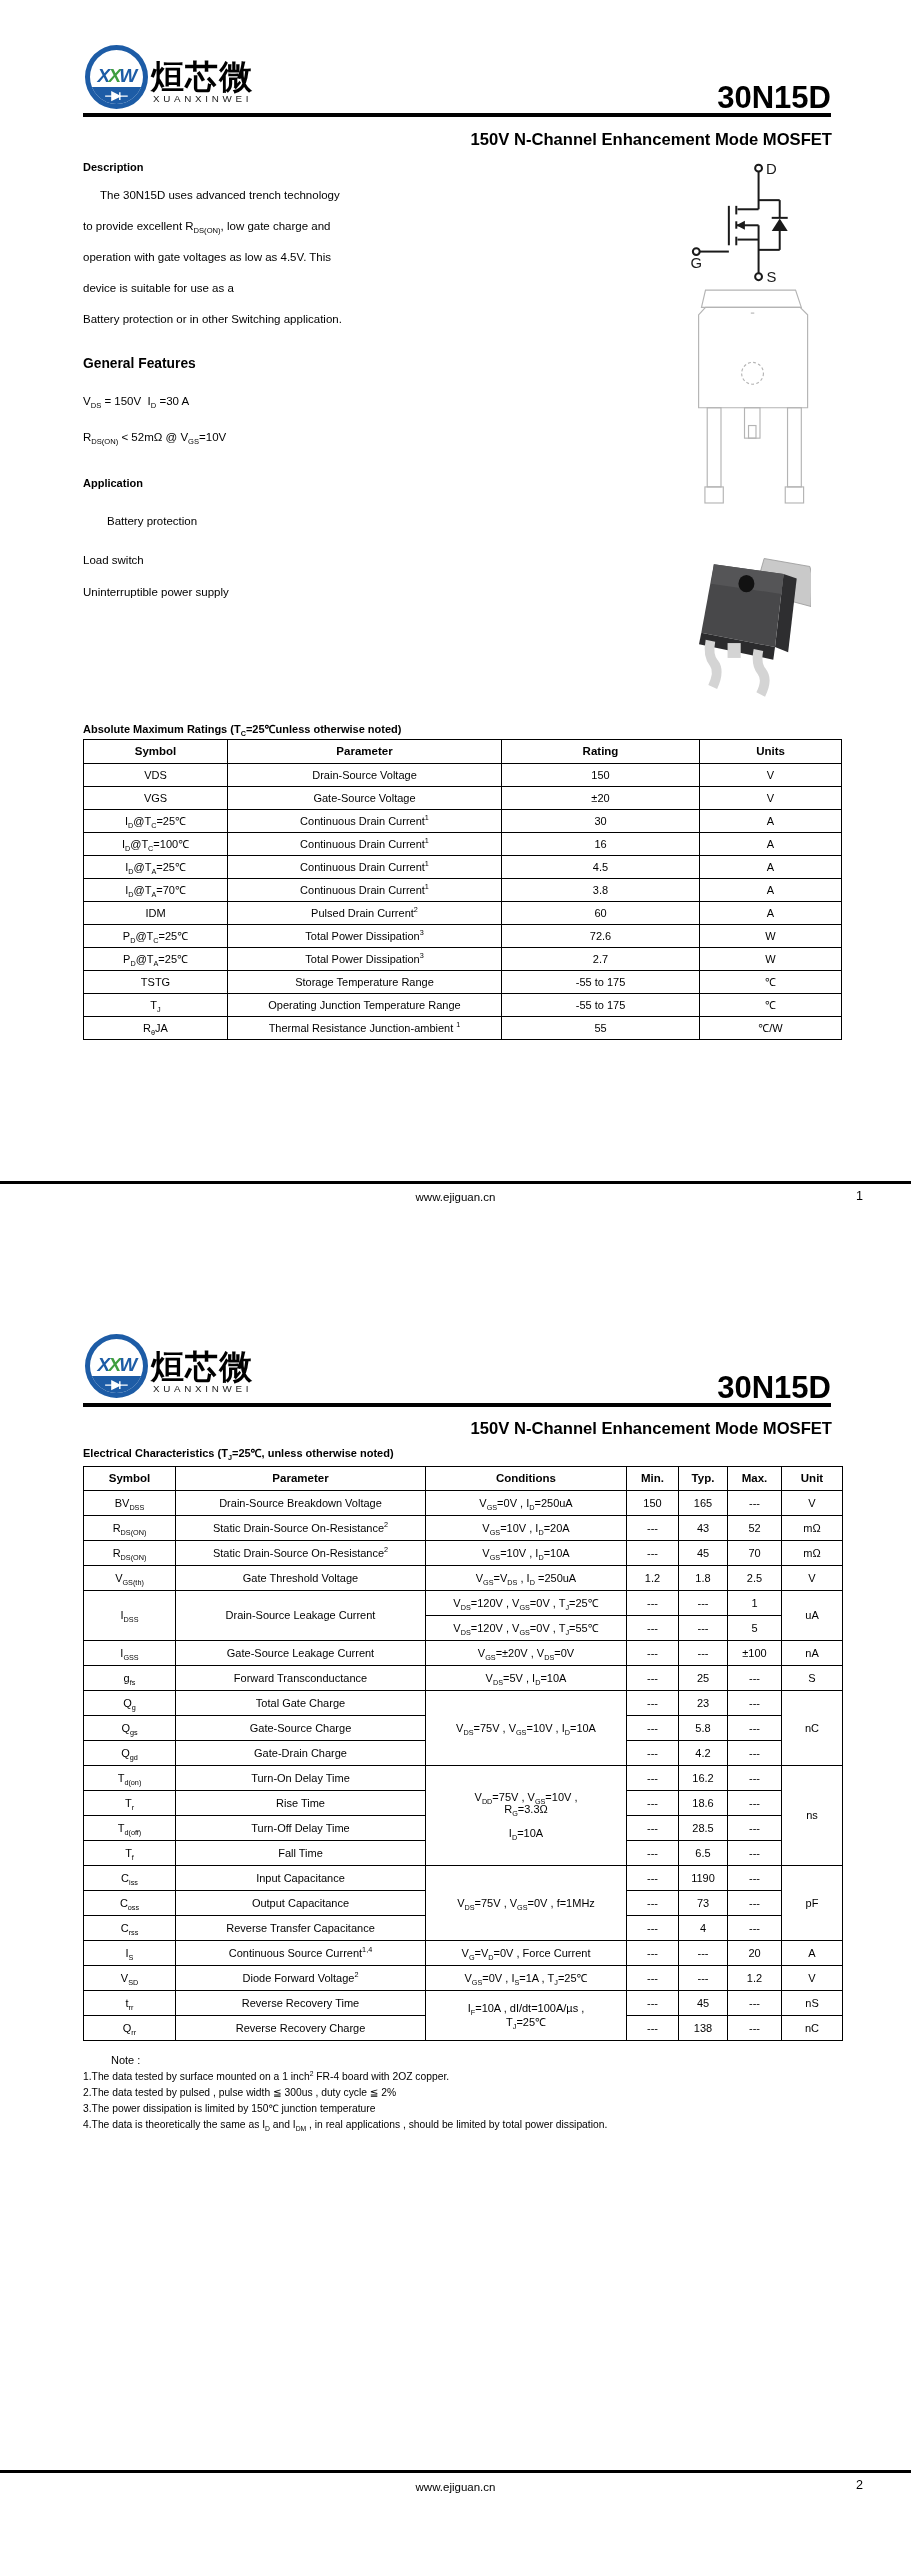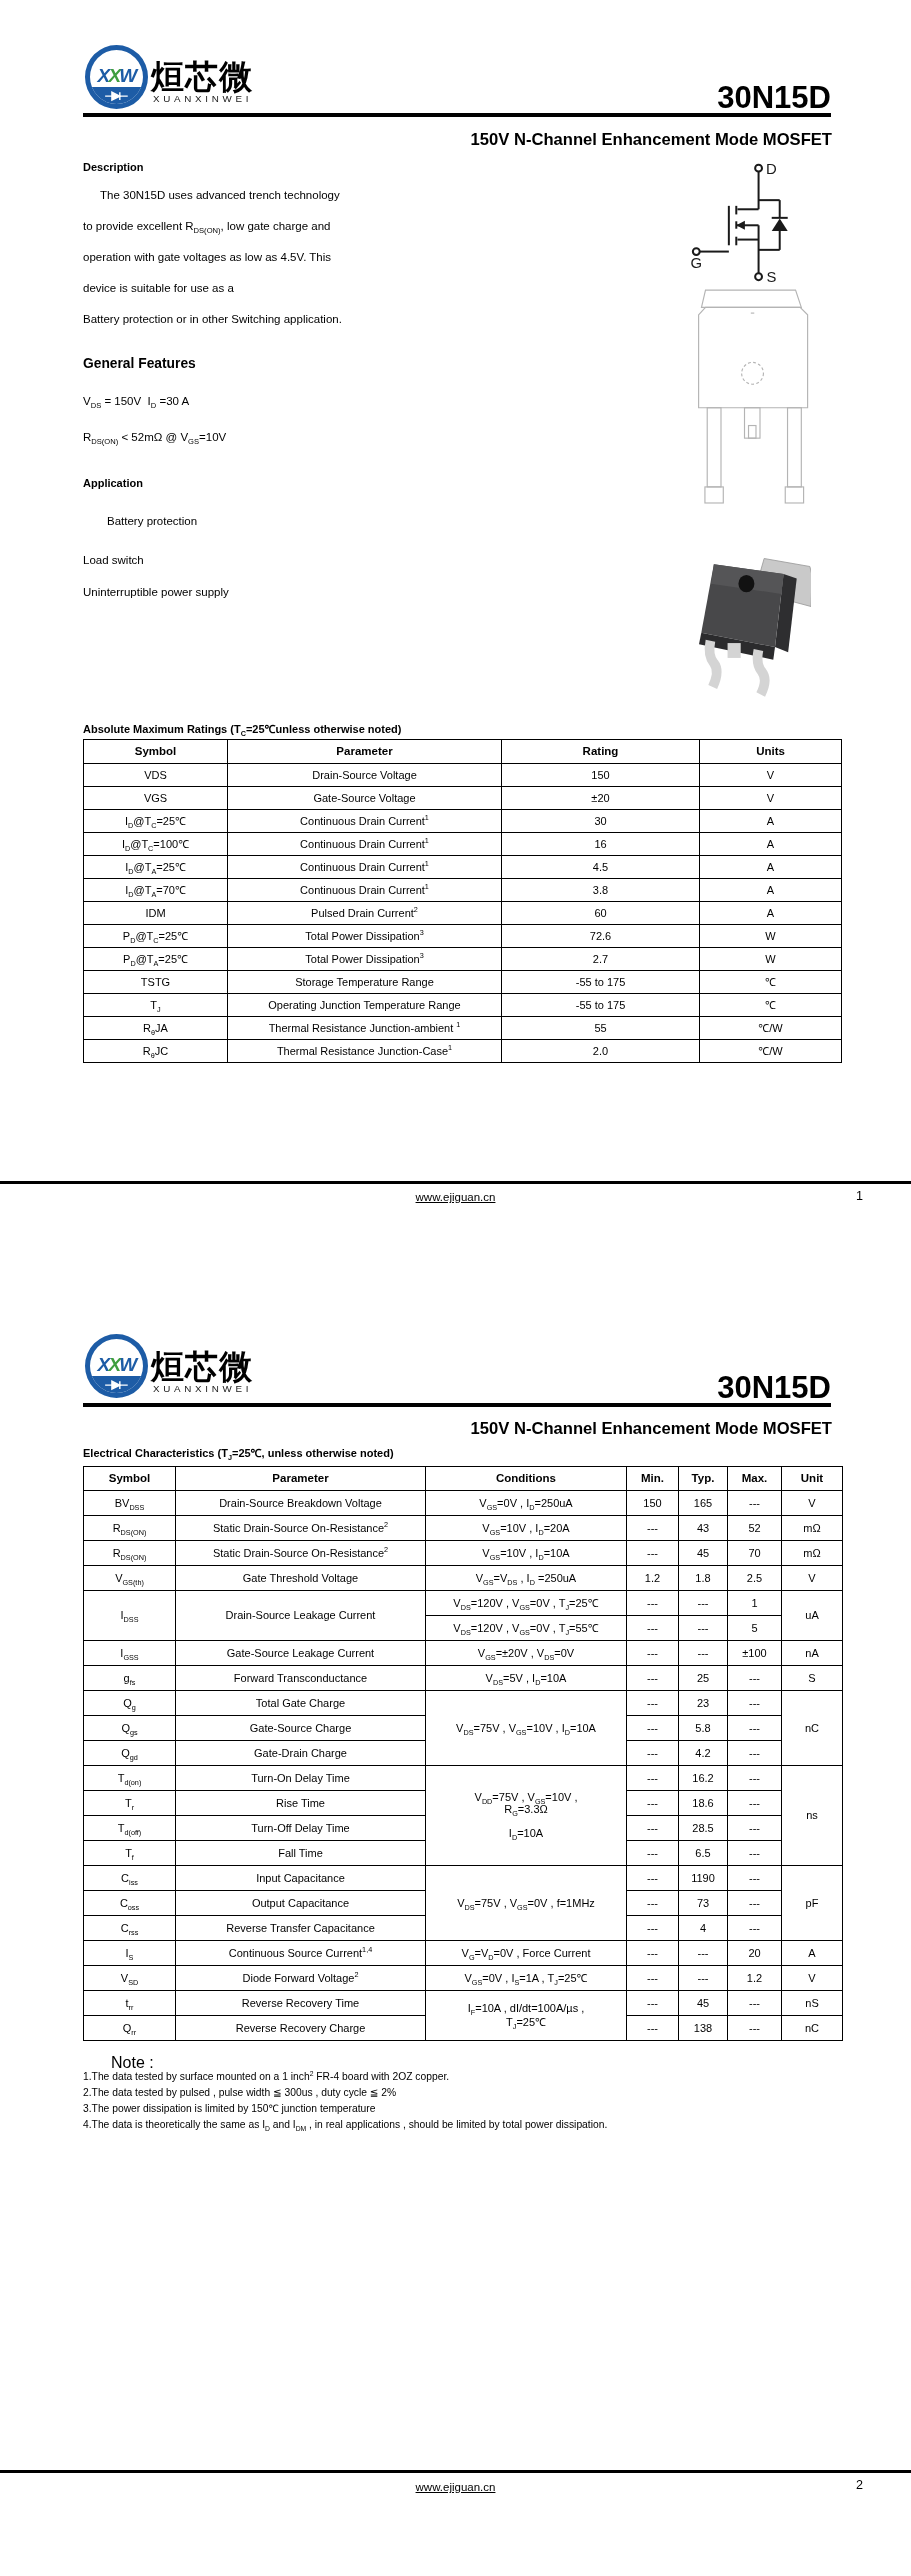--- a/index.html
+++ b/index.html
@@ -26,24 +26,24 @@
   .desc-lines div{height:31px;}
   .desc-lines div:first-child{padding-left:17px;}
   
   table.ds{border-collapse:collapse;table-layout:fixed;width:758px;background:#fff;}
   table.ds th,table.ds td{border-style:solid;border-color:#000;border-width:1.7px 1.1px;
        text-align:center;vertical-align:middle;padding:0 2.3px;font-size:11px;overflow:hidden;}
   table.ds th{font-size:11.5px;font-weight:bold;}
   #t1 thead tr{height:23.5px;} #t1 tbody tr{height:23px;}
   #t2 thead tr{height:23.5px;} #t2 tbody tr{height:25px;}
   
-  .footer-url{width:100%;text-align:center;font-size:11.5px;text-decoration:underline;}
+  .footer-url{width:100%;text-align:center;font-size:11.5px;}
   .page-num{font-size:12.6px;}
   .note-text{font-size:10.3px;line-height:16px;}
-  .note-title{font-size:16px;padding-left:28px;}
+  .note-title{font-size:11px;padding-left:28px;}
 </style>
 </head>
 <body>
 
 <div class="sheet">
 
   <div class="logo-circle abs" style="left:85px;top:45px;">
     <div class="logo-letters"><span class="b">X</span><span class="g">X</span><span class="b">W</span></div>
     <div class="logo-chord">
       <svg width="26" height="10.3" viewBox="0 0 46 18">
@@ -217,26 +217,20 @@
           <td>Operating Junction Temperature Range</td>
           <td>-55 to 175</td>
           <td>℃</td>
         </tr>
         <tr>
           <td>R<sub>θ</sub>JA</td>
           <td>Thermal Resistance Junction-ambient <sup>1</sup></td>
           <td>55</td>
           <td>℃/W</td>
         </tr>
-        <tr>
-          <td>R<sub>θ</sub>JC</td>
-          <td>Thermal Resistance Junction-Case<sup>1</sup></td>
-          <td>2.0</td>
-          <td>℃/W</td>
-        </tr>
       </tbody>
   </table>
 
   <div class="rule abs" style="left:0;top:1181px;width:911px;height:2.9px;"></div>
   <div class="footer-url abs" style="left:0;top:1191px;">www.ejiguan.cn</div>
   <div class="page-num abs" style="right:48px;top:1189px;">1</div>
 
   <div class="logo-circle abs" style="left:85px;top:1334px;">
     <div class="logo-letters"><span class="b">X</span><span class="g">X</span><span class="b">W</span></div>
     <div class="logo-chord">

